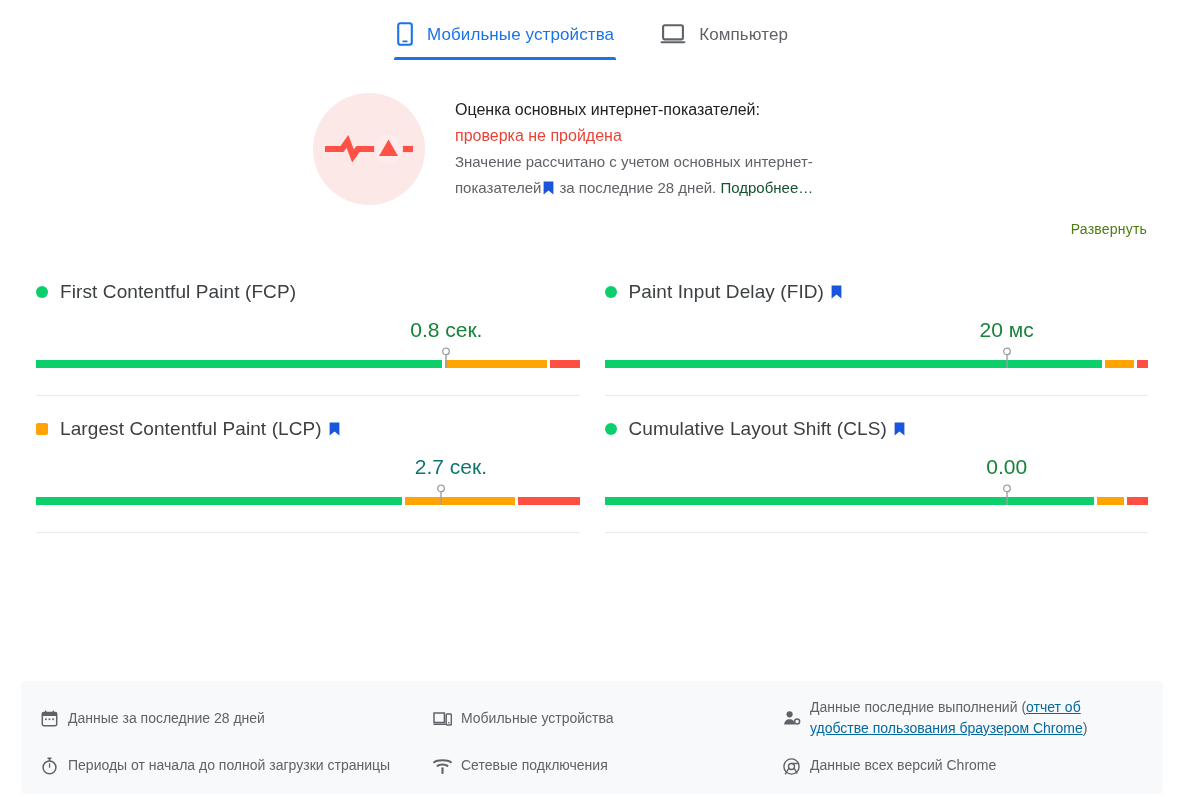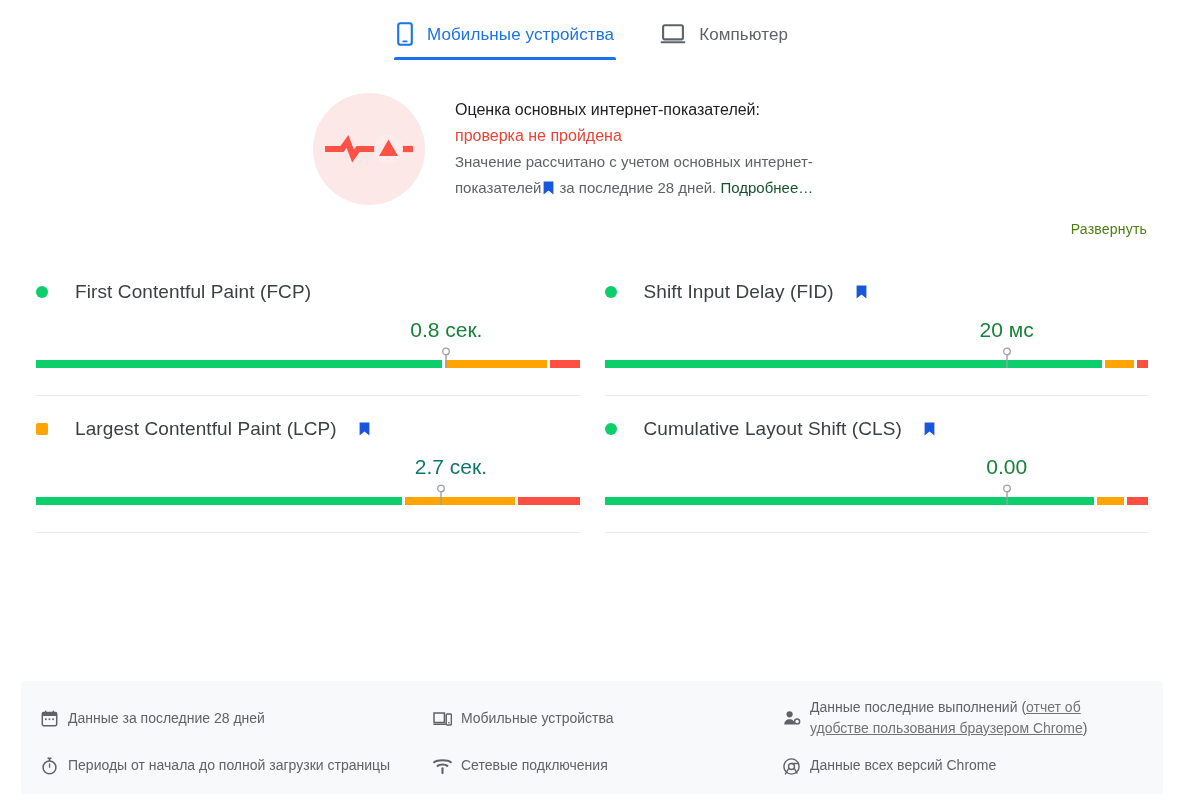--- a/index.html
+++ b/index.html
@@ -100,21 +100,21 @@
     margin-top: 8px;
   }
   .metric {
     padding: 22px 0 26px 0;
     border-bottom: 1px solid #e8eaed;
     position: relative;
   }
   .metric-head {
     display: flex;
     align-items: center;
-    gap: 27px;
+    gap: 12px;
     margin-bottom: 6px;
     text-align: center;
   }
   .dot { width: 12px; height: 12px; flex: 0 0 12px; }
   .dot.good { background: #0cce6b; border-radius: 50%; }
   .dot.avg  { background: #ffa400; border-radius: 2px; }
   .metric-name {
     font-size: 19px;
     color: #3c4043;
     letter-spacing: .1px;
@@ -169,21 +169,21 @@
     color: #5f6368;
     line-height: 21px;
   }
   .foot-item {
     display: flex;
     align-items: center;
     gap: 9px;
     padding-right: 10px;
   }
   .foot-item .fi-icon { flex: 0 0 18px; margin-top: 1px; }
-  .foot-link { color: #737373; text-decoration: underline; }
+  .foot-link { color: #0369a1; text-decoration: underline; }
 </style>
 </head>
 <body>
 
 <div class="page">
 
   <div class="tabs">
     <div class="tab active">
       <span class="tab-icon">
         <svg class="icon-svg" width="18" height="24" viewBox="0 0 18 24" fill="none">
@@ -254,21 +254,21 @@
             <circle cx="5.5" cy="4.4" r="3.3" fill="#fff" stroke="#9aa0a6" stroke-width="1.3"></circle>
             <rect x="4.8" y="7.4" width="1.4" height="13.6" fill="#9aa0a6"></rect>
           </svg>
         </span>
       </div>
     </div>
 
     <div class="metric">
       <div class="metric-head">
         <span class="dot good"></span>
-        <span class="metric-name">Shift Input Delay (FID)</span>
+        <span class="metric-name">Paint Input Delay (FID)</span>
         <span style="margin-left:-5px">
           <svg class="icon-svg" width="11" height="14" viewBox="0 0 11 14">
               <path d="M0.6 0.6 H10.4 V13.4 L5.5 9.4 L0.6 13.4 Z" fill="#1a56db"></path>
             </svg>
         </span>
       </div>
       <div class="metric-value-row">
         <span class="metric-value good" style="left:74.0%">20 мс</span>
       </div>
       <div class="bar-wrap">

